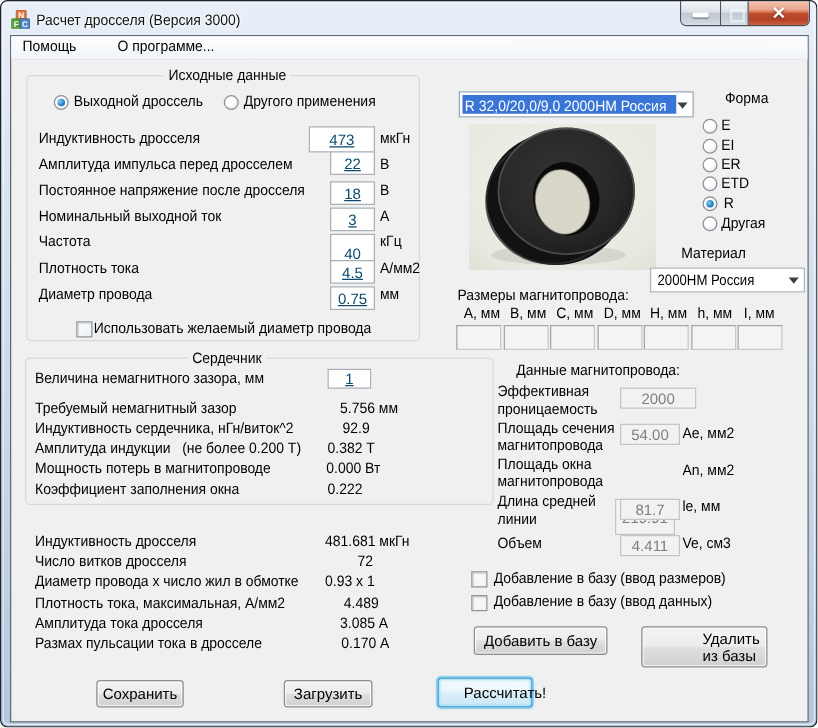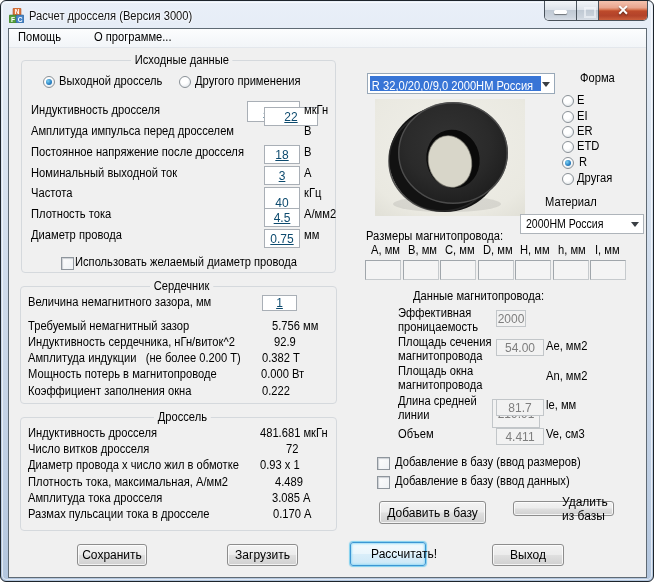--- a/index.html
+++ b/index.html
@@ -89,57 +89,54 @@
 
     <div class="t" style="left:22px;top:76px;">Индуктивность  дросселя</div>
     <div class="t" style="left:22px;top:97px;">Амплитуда импульса перед дросселем</div>
     <div class="t" style="left:22px;top:118px;">Постоянное напряжение после дросселя</div>
     <div class="t" style="left:22px;top:139px;">Номинальный выходной ток</div>
     <div class="t" style="left:22px;top:159px;">Частота</div>
     <div class="t" style="left:22px;top:180px;">Плотность тока</div>
     <div class="t" style="left:22px;top:201px;">Диаметр провода</div>
 
     <div class="inp" style="left:238px;top:72px;width:53px;height:21px;">473</div>
-    <div class="inp" style="left:255px;top:78px;width:54px;height:19px;">22</div>
+    <div class="inp" style="left:255px;top:92px;width:36px;height:19px;">22</div>
     <div class="inp" style="left:255px;top:116px;width:36px;height:19px;">18</div>
     <div class="inp" style="left:255px;top:137px;width:36px;height:19px;">3</div>
     <div class="inp" style="left:255px;top:158px;width:36px;height:32px;">40</div>
     <div class="inp" style="left:255px;top:179px;width:36px;height:19px;">4.5</div>
     <div class="inp" style="left:255px;top:200px;width:36px;height:19px;">0.75</div>
 
     <div class="t" style="left:295px;top:76px;">мкГн</div>
     <div class="t" style="left:295px;top:97px;">В</div>
     <div class="t" style="left:295px;top:118px;">В</div>
     <div class="t" style="left:295px;top:139px;">А</div>
     <div class="t" style="left:295px;top:159px;">кГц</div>
     <div class="t" style="left:295px;top:180px;">А/мм2</div>
     <div class="t" style="left:295px;top:201px;">мм</div>
 
     <div class="chk" style="left:52px;top:228px;"></div>
     <div class="t" style="left:66px;top:228px;">Использовать желаемый диаметр провода</div>
 
-    <div class="grp" style="left:11px;top:257px;width:317px;height:118px;">
+    <div class="grp" style="left:11px;top:257px;width:375px;height:118px;">
       <b style="left:129px;">Сердечник</b>
     </div>
     <div class="t" style="left:19px;top:268px;">Величина немагнитного зазора, мм</div>
     <div class="inp" style="left:253px;top:266px;width:35px;height:16px;">1</div>
     <div class="t" style="left:19px;top:292px;">Требуемый немагнитный зазор</div>
     <div class="t" style="left:263px;top:292px;">5.756 мм</div>
     <div class="t" style="left:19px;top:308px;">Индуктивность сердечника, нГн/виток^2</div>
     <div class="t" style="left:265px;top:308px;">92.9</div>
     <div class="t" style="left:19px;top:324px;">Амплитуда индукции&nbsp;&nbsp;&nbsp;(не более 0.200 Т)</div>
     <div class="t" style="left:253px;top:324px;">0.382 Т</div>
     <div class="t" style="left:19px;top:340px;">Мощность потерь в магнитопроводе</div>
     <div class="t" style="left:252px;top:340px;">0.000 Вт</div>
     <div class="t" style="left:19px;top:357px;">Коэффициент заполнения окна</div>
     <div class="t" style="left:253px;top:357px;">0.222</div>
 
-    <div class="grp" style="left:11px;top:388px;width:317px;height:114px;">
-      <b style="left:133px;">Дроссель</b>
-    </div>
     <div class="t" style="left:19px;top:399px;">Индуктивность дросселя</div>
     <div class="t" style="left:251px;top:399px;">481.681 мкГн</div>
     <div class="t" style="left:19px;top:415px;">Число витков дросселя</div>
     <div class="t" style="left:277px;top:415px;">72</div>
     <div class="t" style="left:19px;top:431px;">Диаметр провода х число жил в обмотке</div>
     <div class="t" style="left:251px;top:431px;">0.93 х 1</div>
     <div class="t" style="left:19px;top:448px;">Плотность тока, максимальная, А/мм2</div>
     <div class="t" style="left:266px;top:448px;">4.489</div>
     <div class="t" style="left:19px;top:464px;">Амплитуда тока дросселя</div>
     <div class="t" style="left:263px;top:464px;">3.085 А</div>
@@ -208,21 +205,21 @@
     <div class="dim" style="left:394px;top:231px;width:36px;height:20px;"></div>
     <div class="dim" style="left:431px;top:231px;width:36px;height:20px;"></div>
     <div class="dim" style="left:469px;top:231px;width:36px;height:20px;"></div>
     <div class="dim" style="left:506px;top:231px;width:36px;height:20px;"></div>
     <div class="dim" style="left:544px;top:231px;width:36px;height:20px;"></div>
     <div class="dim" style="left:581px;top:231px;width:36px;height:20px;"></div>
 
     <div class="t" style="left:404px;top:262px;">Данные магнитопровода:</div>
 
     <div class="t" style="left:389px;top:279px;">Эффективная<br>проницаемость</div>
-    <div class="dis" style="left:487px;top:281px;width:30px;height:17px;">2000</div>
+    <div class="dis" style="left:487px;top:281px;width:61px;height:17px;">2000</div>
 
     <div class="t" style="left:389px;top:308px;">Площадь сечения<br>магнитопровода</div>
     <div class="dis" style="left:487px;top:310px;width:48px;height:17px;">54.00</div>
     <div class="t" style="left:537px;top:312px;">Ae, мм2</div>
 
     <div class="t" style="left:389px;top:337px;">Площадь окна<br>магнитопровода</div>
     <div class="dis" style="left:483px;top:340px;width:48px;height:29px;margin-top:30px;">219.91</div>
     <div class="t" style="left:537px;top:342px;">An, мм2</div>
 
     <div class="t" style="left:389px;top:367px;">Длина средней<br>линии</div>
@@ -232,20 +229,19 @@
     <div class="t" style="left:389px;top:400px;">Объем</div>
     <div class="dis" style="left:487px;top:399px;width:48px;height:17px;">4.411</div>
     <div class="t" style="left:537px;top:400px;">Ve, см3</div>
 
     <div class="chk" style="left:368px;top:428px;"></div>
     <div class="t" style="left:386px;top:428px;">Добавление в базу (ввод размеров)</div>
     <div class="chk" style="left:368px;top:447px;"></div>
     <div class="t" style="left:386px;top:447px;">Добавление в базу (ввод данных)</div>
 
     <div class="btn" style="left:370px;top:472px;width:107px;height:23px;">Добавить в базу</div>
-    <div class="btn" style="left:504px;top:472px;width:101px;height:15px;padding-left:48px;">Удалить из базы</div>
+    <div class="btn" style="left:504px;top:472px;width:101px;height:33px;padding-left:48px;">Удалить из базы</div>
 
     <div class="btn" style="left:68px;top:515px;width:70px;height:22px;">Сохранить</div>
     <div class="btn" style="left:218px;top:515px;width:71px;height:22px;">Загрузить</div>
     <div class="btn def" style="left:341px;top:513px;width:76px;height:24px;">Рассчитать!</div>
-    <div class="btn" style="left:483px;top:515px;width:72px;height:22px;">Выход</div>
   </div>
 </div>
 
 </body></html>

